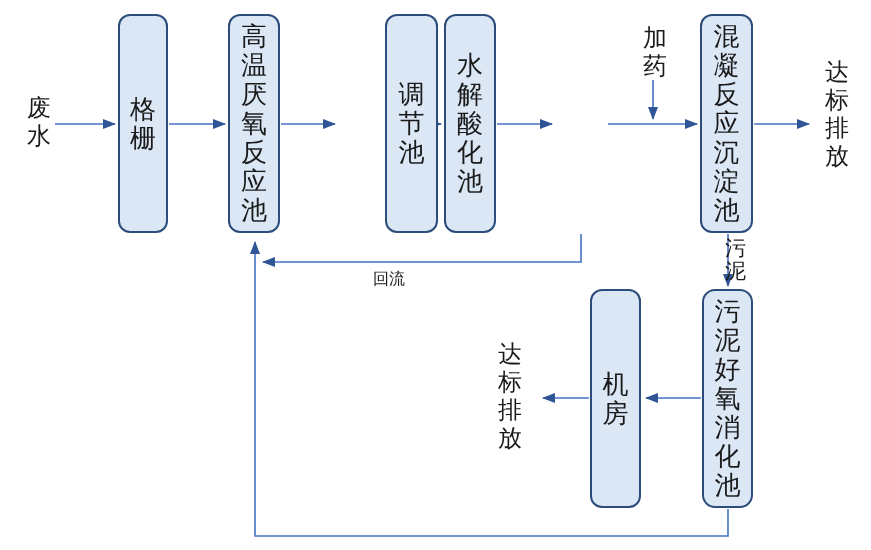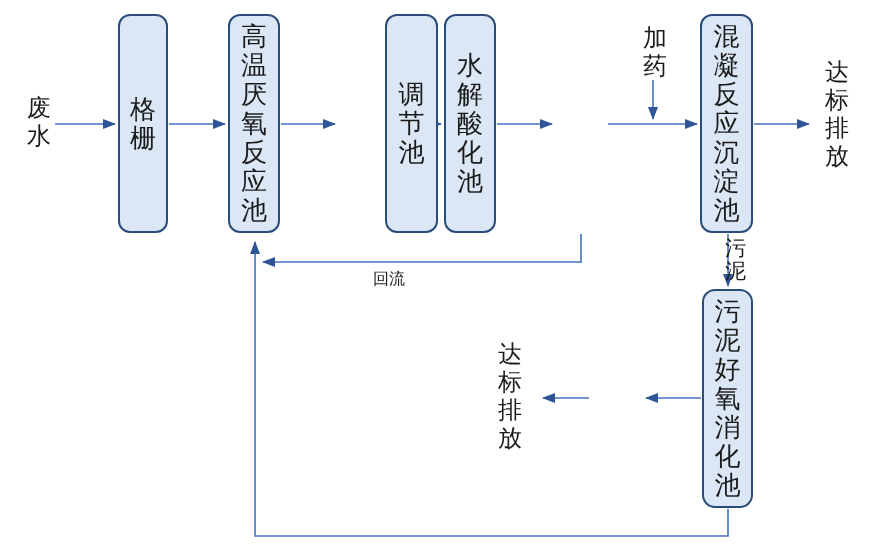--- a/index.html
+++ b/index.html
@@ -104,20 +104,23 @@
 
   <div class="node" style="left:444px; top:14px; width:52px; height:219px;">
     <span class="vlabel">水解酸化池</span>
   </div>
 
 
   <div class="node" style="left:700px; top:14px; width:53px; height:219px;">
     <span class="vlabel">混凝反应沉淀池</span>
   </div>
 
+  <div class="node" style="left:590px; top:289px; width:51px; height:219px;">
+    <span class="vlabel">机房</span>
+  </div>
 
   <div class="node" style="left:702px; top:289px; width:51px; height:219px;border-radius:13px;">
     <span class="vlabel">污泥好氧消化池</span>
   </div>
 
   <div class="ann v" style="left:23px; top:94px;">废水</div>
 
   <div class="ann v" style="left:639px; top:24px;">加药</div>
 
   <div class="ann v" style="left:821px; top:58px;">达标排放</div>

